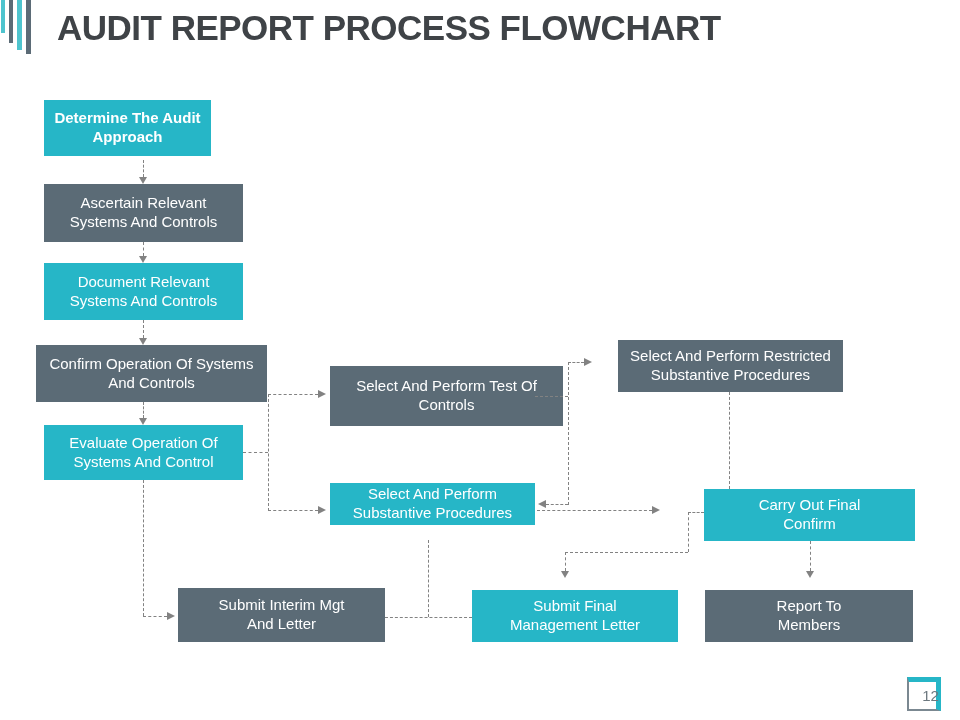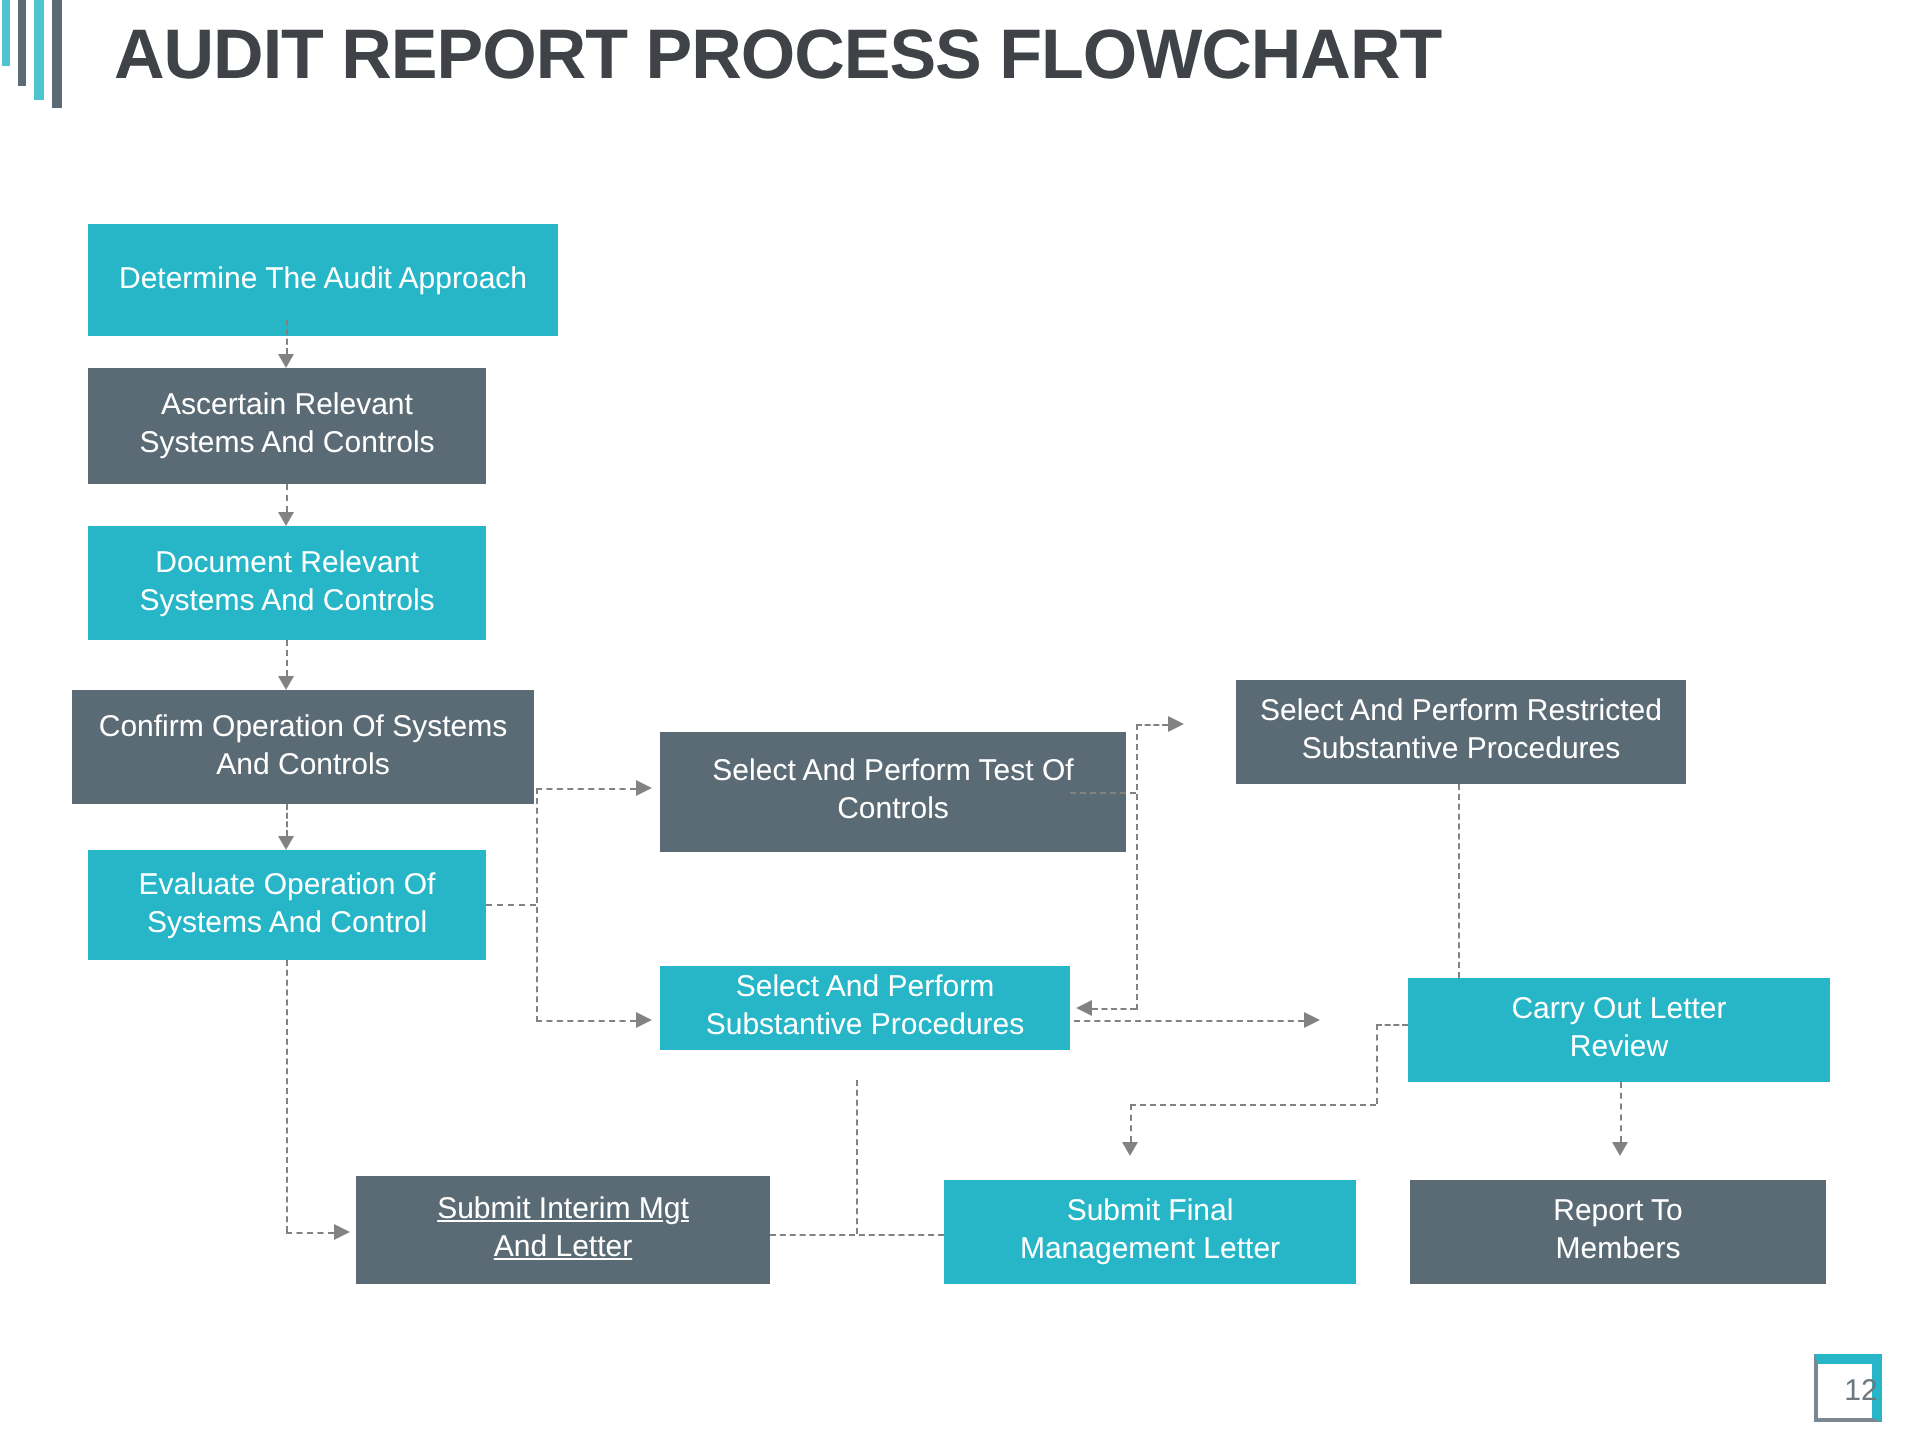--- a/index.html
+++ b/index.html
@@ -52,30 +52,30 @@
 
   <div>
     <div class="logo-bar" style="left: 1px; width: 4px; height: 33px; background: rgb(78, 196, 206);"></div>
     <div class="logo-bar" style="left: 9px; width: 4px; height: 43px; background: rgb(91, 107, 118);"></div>
     <div class="logo-bar" style="left: 17px; width: 5px; height: 50px; background: rgb(78, 196, 206);"></div>
     <div class="logo-bar" style="left: 26px; width: 5px; height: 54px; background: rgb(91, 107, 118);"></div>
   </div>
 
   <div class="slide-title">AUDIT REPORT PROCESS FLOWCHART</div>
 
-  <div class="fc-box teal" style="left:44px;top:112px;width:235px;height:56px;">Determine The Audit Approach</div>
+  <div class="fc-box teal" style="left:44px;top:100px;width:167px;height:56px;font-weight:bold;">Determine The Audit Approach</div>
   <div class="fc-box slate" style="left:44px;top:184px;width:199px;height:58px;">Ascertain Relevant Systems And Controls</div>
   <div class="fc-box teal" style="left:44px;top:263px;width:199px;height:57px;">Document Relevant Systems And Controls</div>
   <div class="fc-box slate" style="left:36px;top:345px;width:231px;height:57px;">Confirm Operation Of Systems And Controls</div>
   <div class="fc-box teal" style="left:44px;top:425px;width:199px;height:55px;">Evaluate Operation Of Systems And Control</div>
   <div class="fc-box slate" style="left:330px;top:366px;width:233px;height:60px;">Select And Perform Test Of Controls</div>
   <div class="fc-box teal" style="left:330px;top:483px;width:205px;height:42px;">Select And Perform Substantive Procedures</div>
   <div class="fc-box slate" style="left:618px;top:340px;width:225px;height:52px;padding:0 4px;">Select And Perform Restricted Substantive Procedures</div>
-  <div class="fc-box teal" style="left:704px;top:489px;width:211px;height:52px;padding:0 42px;">Carry Out Letter Review</div>
-  <div class="fc-box slate" style="left:178px;top:588px;width:207px;height:54px;padding:0 30px;text-decoration:underline;">Submit Interim Mgt And Letter</div>
+  <div class="fc-box teal" style="left:704px;top:489px;width:211px;height:52px;padding:0 42px;">Carry Out Final Confirm</div>
+  <div class="fc-box slate" style="left:178px;top:588px;width:207px;height:54px;padding:0 30px;">Submit Interim Mgt And Letter</div>
   <div class="fc-box teal" style="left:472px;top:590px;width:206px;height:52px;padding:0 24px;">Submit Final Management Letter</div>
   <div class="fc-box slate" style="left:705px;top:590px;width:208px;height:52px;padding:0 58px;">Report To Members</div>
 
   <div class="vline" style="left:143px;top:160px;height:17px;"></div>
   <div class="ah ah-down" style="left:139px;top:177px;"></div>
   <div class="vline" style="left:143px;top:242px;height:14px;"></div>
   <div class="ah ah-down" style="left:139px;top:256px;"></div>
   <div class="vline" style="left:143px;top:320px;height:18px;"></div>
   <div class="ah ah-down" style="left:139px;top:338px;"></div>
   <div class="vline" style="left:143px;top:402px;height:16px;"></div>

